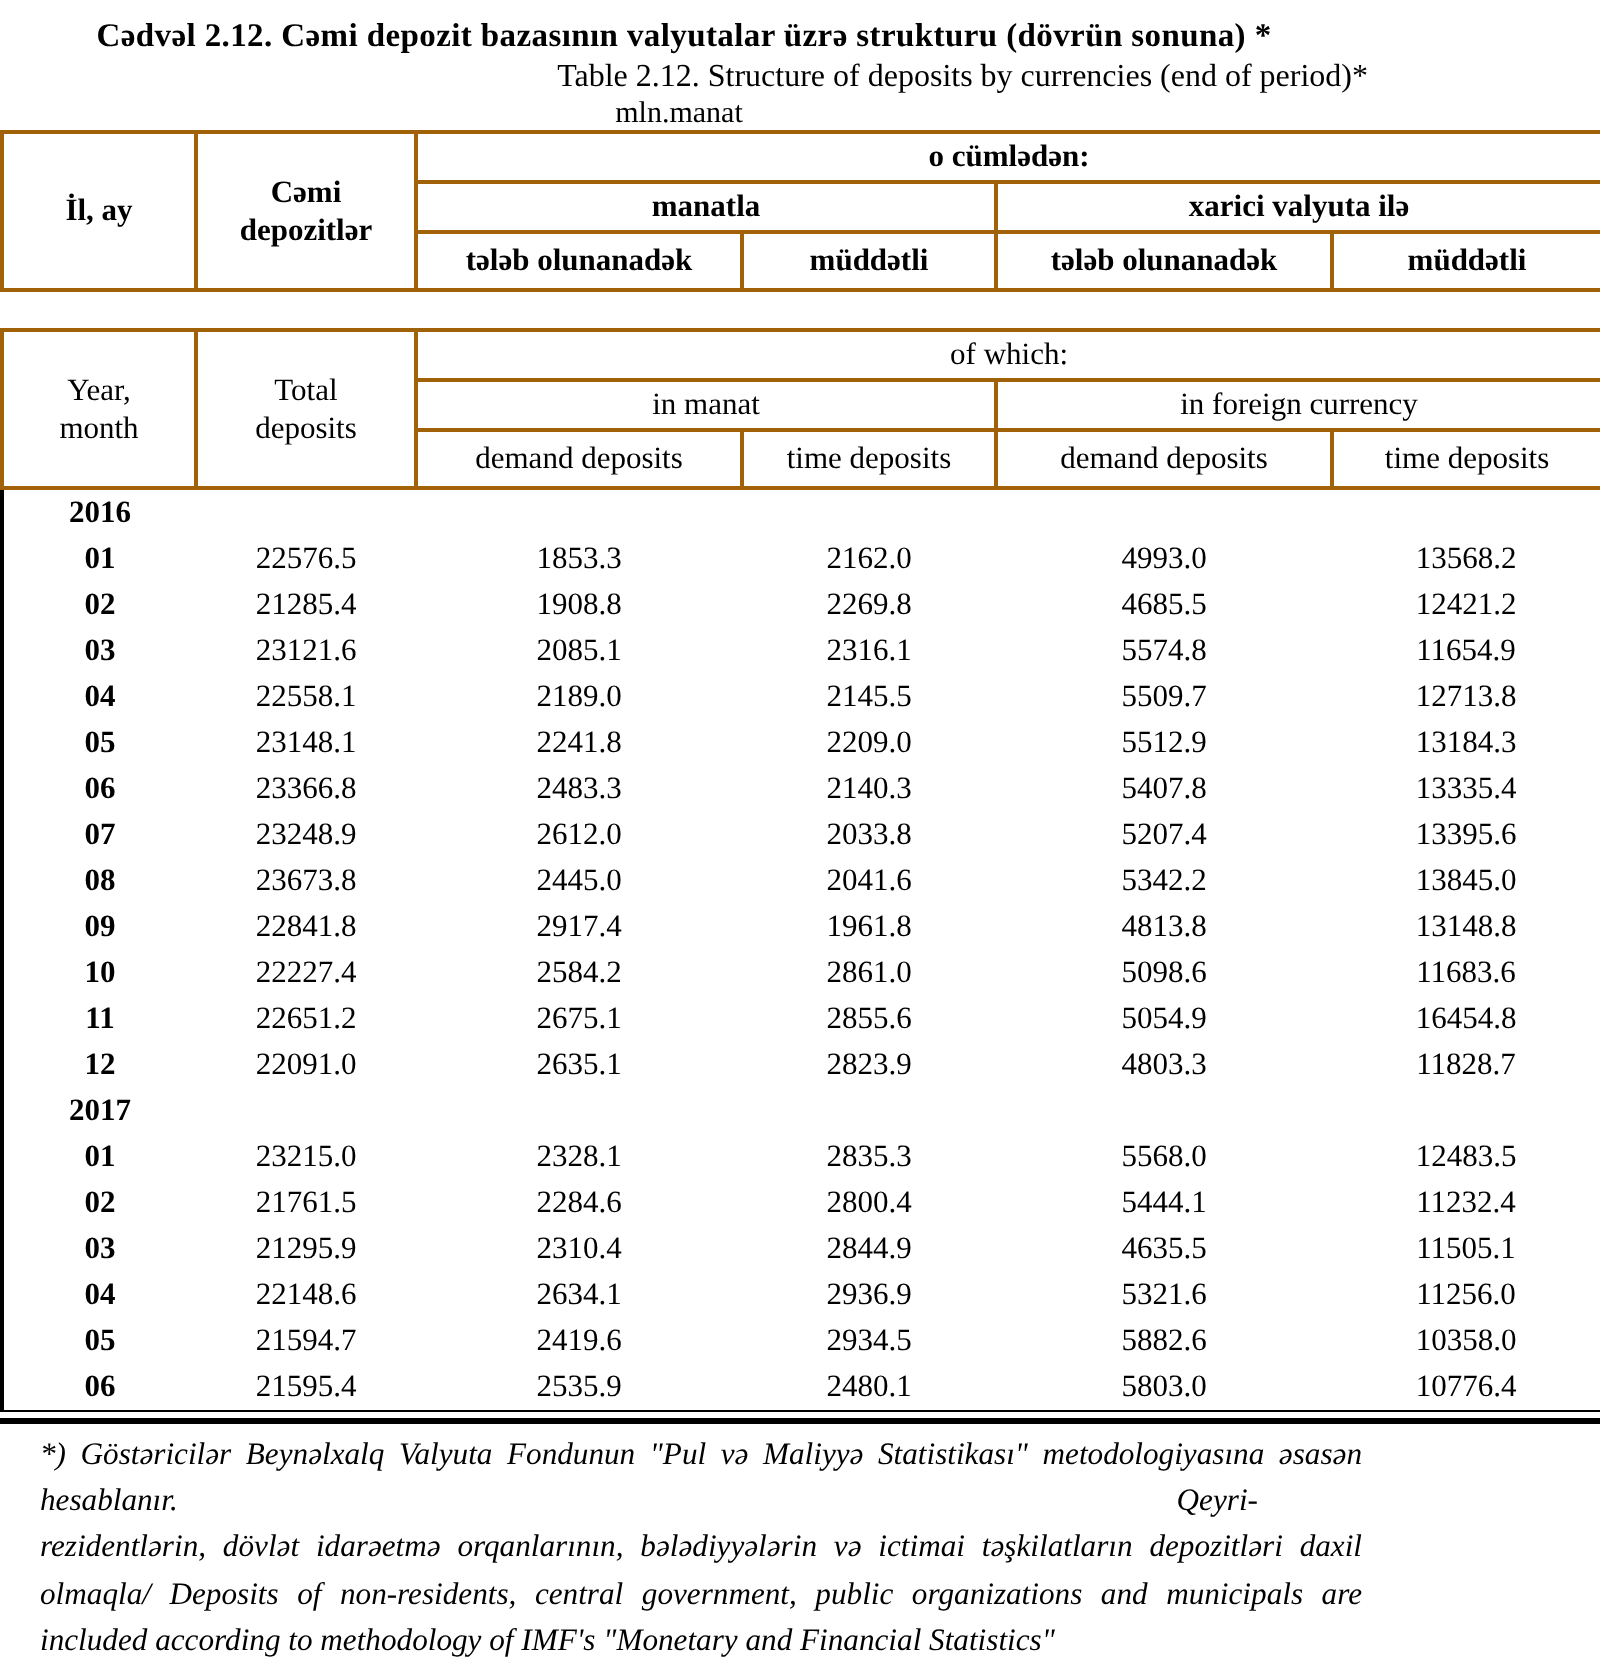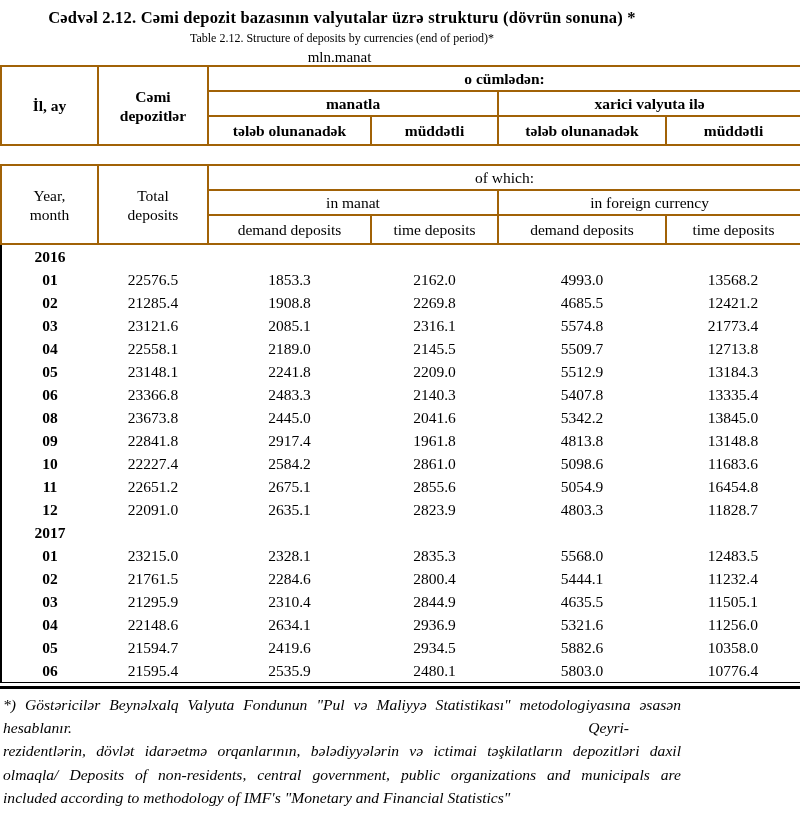--- a/index.html
+++ b/index.html
@@ -18,23 +18,23 @@
 
   .title {
     margin-top: 7px;
     font-size: 16.5px;
     font-weight: bold;
     text-align: center;
     line-height: 21px;
     letter-spacing: 0.2px;
   }
   .subtitle {
-    font-size: 12px;
+    font-size: 16px;
     font-weight: normal;
-    text-align: center;
+    text-align: right;
     line-height: 21px;
   }
   .unit {
     text-align: center;
     font-size: 15px;
     line-height: 16px;
     padding-right: 5px;
   }
 
   table {
@@ -85,21 +85,21 @@
     height: 3px;
     background: #000;
     margin-top: 3px;
     width: 800px;
   }
 
   .footnote {
     font-style: italic;
     font-size: 15.6px;
     line-height: 23.2px;
-    padding: 4px 3px 0 3px;
+    padding: 4px 3px 0 20px;
   }
   .fn-line {
     text-align: justify;
     text-align-last: justify;
   }
   .fn-split {
     display: flex;
     justify-content: space-between;
     padding-right: 52px;
   }
@@ -208,21 +208,21 @@
       <td>4685.5</td>
       <td>12421.2</td>
     </tr>
 
     <tr>
       <td class="label">03</td>
       <td>23121.6</td>
       <td>2085.1</td>
       <td>2316.1</td>
       <td>5574.8</td>
-      <td>21773.4</td>
+      <td>11654.9</td>
     </tr>
 
     <tr>
       <td class="label">04</td>
       <td>22558.1</td>
       <td>2189.0</td>
       <td>2145.5</td>
       <td>5509.7</td>
       <td>12713.8</td>
     </tr>
@@ -238,20 +238,28 @@
 
     <tr>
       <td class="label">06</td>
       <td>23366.8</td>
       <td>2483.3</td>
       <td>2140.3</td>
       <td>5407.8</td>
       <td>13335.4</td>
     </tr>
 
+    <tr>
+      <td class="label">07</td>
+      <td>23248.9</td>
+      <td>2612.0</td>
+      <td>2033.8</td>
+      <td>5207.4</td>
+      <td>13395.6</td>
+    </tr>
 
     <tr>
       <td class="label">08</td>
       <td>23673.8</td>
       <td>2445.0</td>
       <td>2041.6</td>
       <td>5342.2</td>
       <td>13845.0</td>
     </tr>
 

